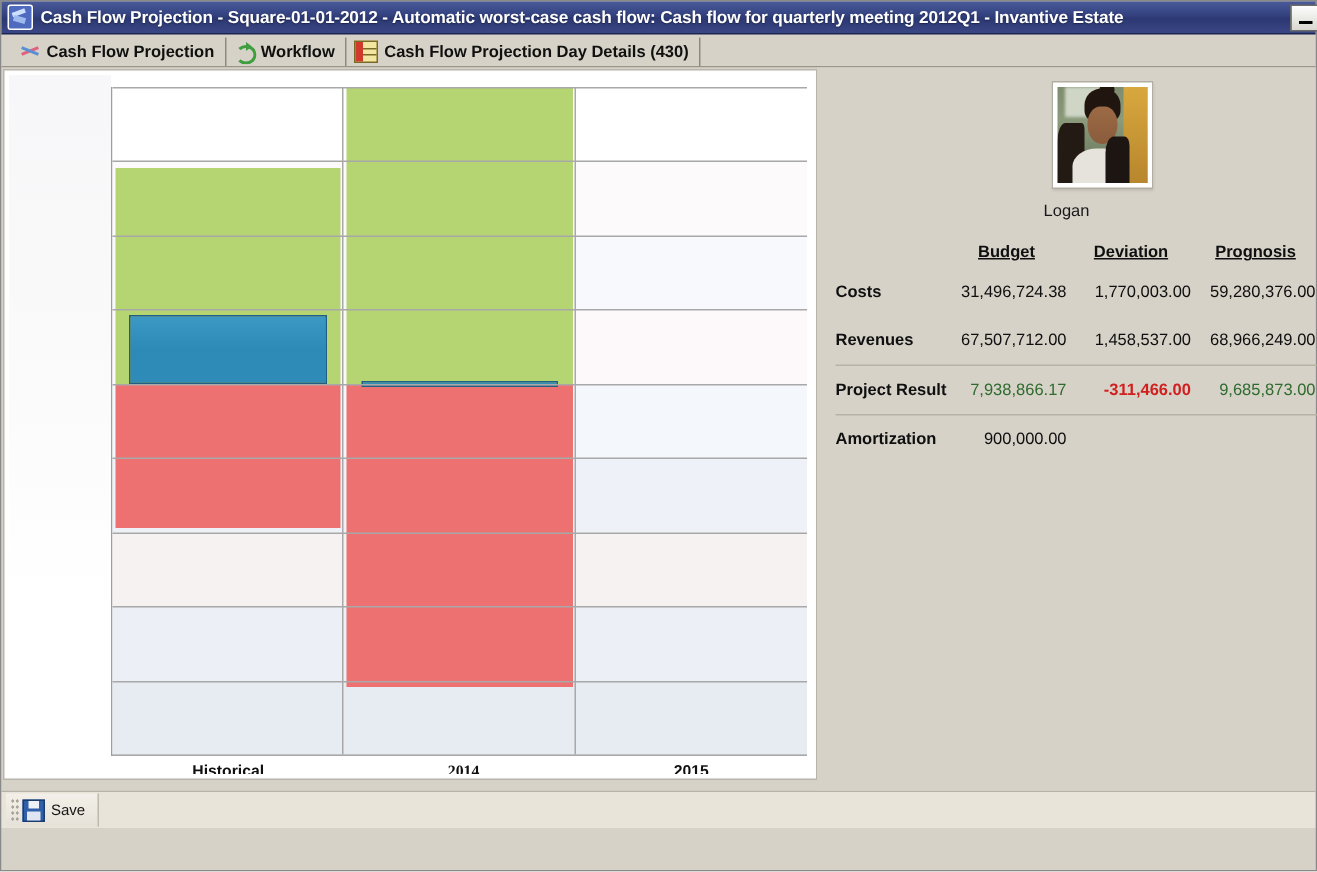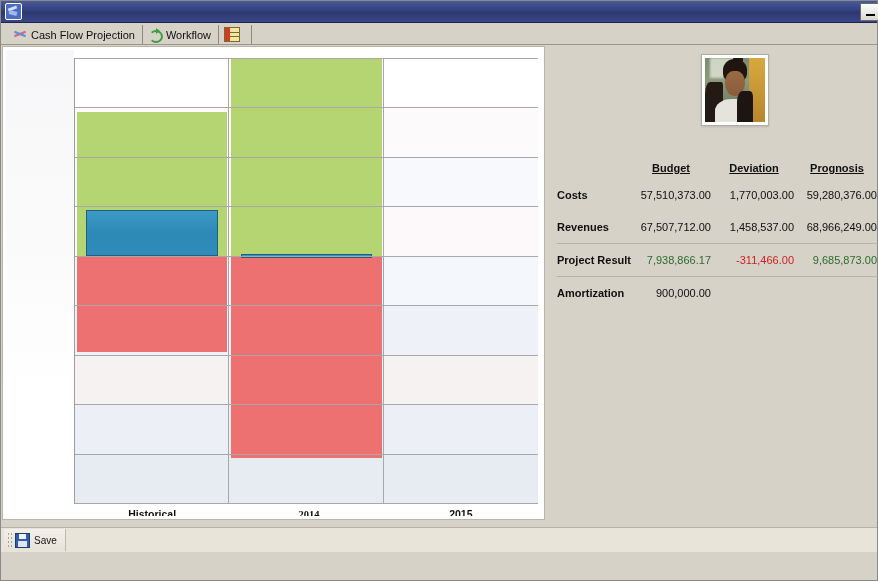--- a/index.html
+++ b/index.html
@@ -96,20 +96,21 @@
     height: 19px;
     display: flex; align-items: center;
     padding: 0 7px 0 5px;
     font-size: 11px;
     color: #10100f;
     white-space: nowrap;
     border-right: 1px solid #8e8a80;
     background: transparent;
     box-sizing: border-box;
     position: relative;
+    font-weight: bold;
   }
   .tab.active .tab-label {
     border: 1px solid #4d4d4d;
     background: #ffffff;
     padding: 0 4px;
     line-height: 15px;
     border-radius: 1px;
   }
   .tab-icon {
     width: 14px; height: 13px;
@@ -350,21 +351,21 @@
     width: 80px; flex: none;
     text-align: right;
     padding-right: 3px;
   }
   .trow.headrow .tcell-num {
     font-weight: bold;
     text-align: center;
     text-decoration: underline;
   }
   .sep-top { border-top: 1px solid #b7b2a7; }
-  .neg { color: #d01f1f; }
+  .neg { color: #d01f1f; font-weight: bold; }
   .pos-green { color: #2e6b2e; }
 
   
   #bottombar {
     height: 25px;
     background: #e8e4da;
     border-top: 1px solid #b6b2a8;
     display: flex; align-items: center;
     flex: none;
     box-sizing: border-box;
@@ -414,38 +415,40 @@
     flex: none;
   }
 </style>
 </head>
 <body>
 
 <div id="window">
 
   <div id="titlebar">
     <span class="app-icon"></span>
+    <span id="title-text">Cash Flow Projection - Square-01-01-2012 - Automatic worst-case cash flow: Cash flow for quarterly meeting 2012Q1 - Invantive Estate</span>
     <span id="win-controls">
       <span class="wbtn">
         <span class="min-glyph"></span>
       </span>
     </span>
   </div>
 
   <div id="tabstrip">
     <div class="tab">
       <span class="tab-icon ic-proj"></span>
       <span class="tab-label">Cash Flow Projection</span>
     </div>
     <div class="tab">
       <span class="tab-icon ic-flow"></span>
       <span class="tab-label">Workflow</span>
     </div>
     <div class="tab">
       <span class="tab-icon ic-grid"></span>
+      <span class="tab-label">Cash Flow Projection Day Details (430)</span>
     </div>
   </div>
 
   <div id="content">
 
     <div id="chart-panel">
       <div id="chart-inner">
         <div id="axis-band"></div>
         <div id="plot">
             <div class="rowtint" style="top: 0px; height: 49.4444px; background: rgb(255, 255, 255);"></div>
@@ -489,33 +492,34 @@
           <div class="bg-sky"></div>
           <div class="bg-right"></div>
           <div class="dark-left"></div>
           <div class="hair"></div>
           <div class="bun"></div>
           <div class="face"></div>
           <div class="shoulder"></div>
           <div class="dark-right"></div>
         </div>
       </div>
+      <div id="avatar-name">Logan</div>
 
       <div id="table">
         <div class="trow headrow">
           <div class="tcell-label"></div>
           <div class="tcell-num">Budget</div>
           <div class="tcell-num">Deviation</div>
           <div class="tcell-num">Prognosis</div>
 
         </div>
 
         <div class="trow">
           <div class="tcell-label">Costs</div>
-          <div class="tcell-num">57,510,373.00</div>
+          <div class="tcell-num">31,496,724.38</div>
           <div class="tcell-num">1,770,003.00</div>
           <div class="tcell-num">59,280,376.00</div>
 
         </div>
 
         <div class="trow">
           <div class="tcell-label">Revenues</div>
           <div class="tcell-num">67,507,712.00</div>
           <div class="tcell-num">1,458,537.00</div>
           <div class="tcell-num">68,966,249.00</div>

